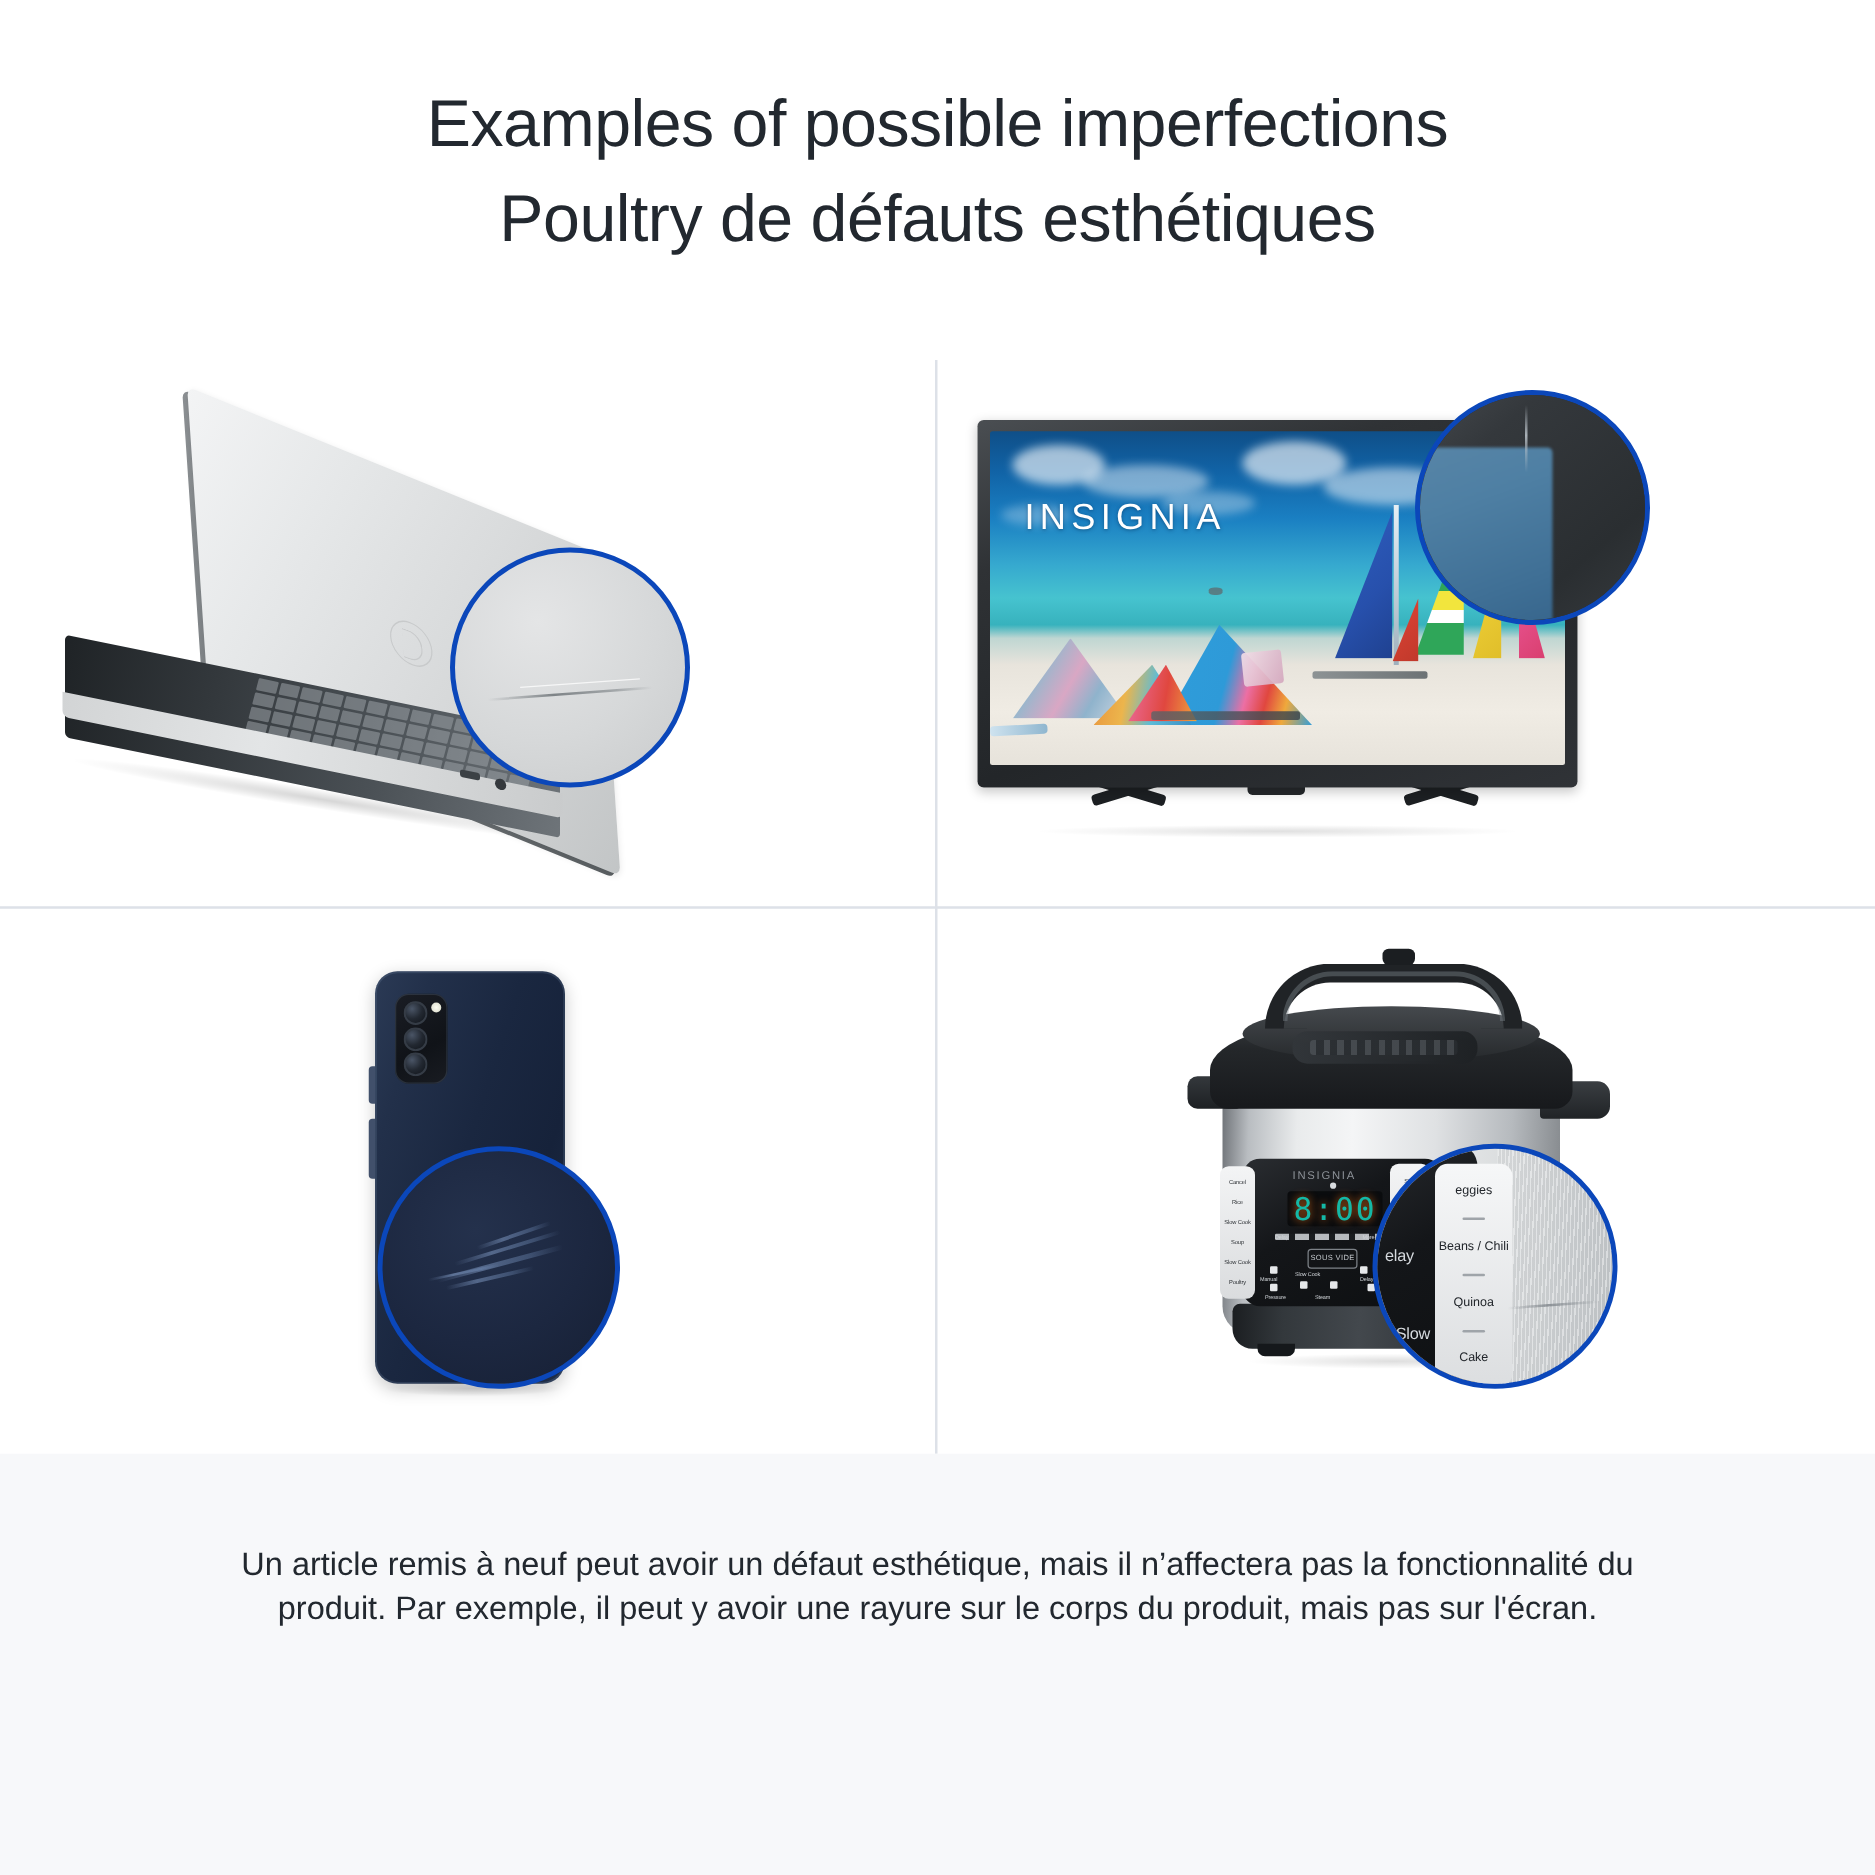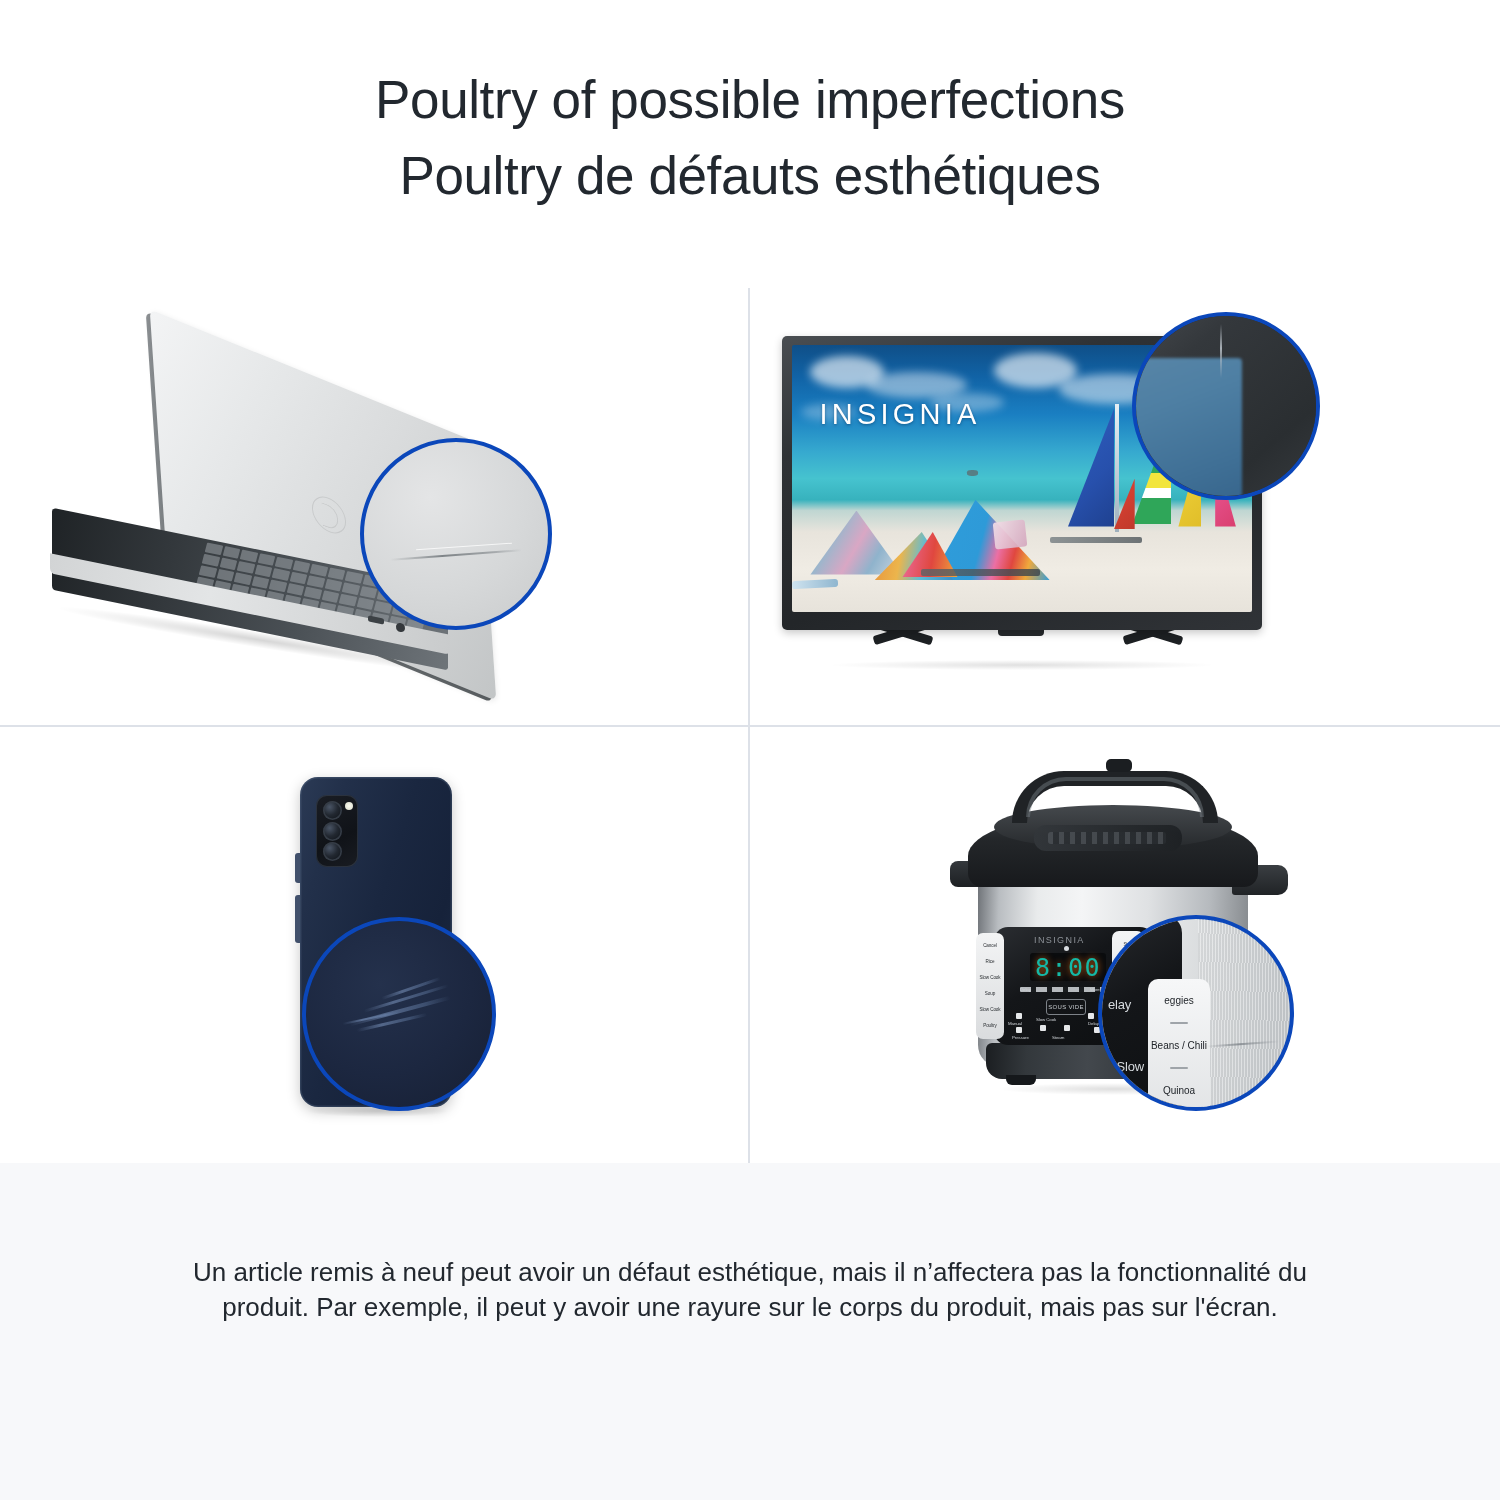--- a/index.html
+++ b/index.html
@@ -369,50 +369,49 @@
   .mg-panel {
     position:absolute; left:-46px; top:-4px; width:126px; height:206px;
     background: linear-gradient(150deg,#2b2e32 0%,#141619 45%,#0e1012 100%);
     border-radius: 0 18px 18px 0;
   }
   .mg-col {
     position:absolute; left:46px; top:12px; width:62px; height:178px;
     background: linear-gradient(180deg,#f6f7f8,#dcdee0); border-radius:10px;
     display:flex; flex-direction:column; justify-content:space-around; align-items:center;
     padding: 8px 2px;
-    margin-top: 48px;
   }
   .mg-col span { font-size:10px; color:#21252a; line-height:1.15; text-align:center; }
   .mg-dash { width:18px; height:1.6px; background:#9fa4a9; border-radius:1px; }
   .mg-sidelbl { position:absolute; font-size:13px; color:#d6dade; letter-spacing:-.2px; }
   .mg-brushed {
     position:absolute; left:96px; top:0; width:100px; height:196px;
     background: repeating-linear-gradient(92deg,
       rgba(255,255,255,.35) 0 1px, rgba(0,0,0,.035) 1px 3px);
   }
   .mg-scratch { position:absolute; left:104px; top:124px; width:74px; height:2px;
     background: linear-gradient(90deg, rgba(140,146,152,0), rgba(120,126,132,.75) 45%, rgba(140,146,152,0));
     transform: rotate(-4deg); border-radius:2px; }
 
   
   .footer {
     position: absolute; top: 1163px; left: 0; width: 1500px; height: 337px;
     background: #f7f8fa;
   }
   .footer-inner { padding: 54px 176px 0 176px; text-align: center; color: #22282f; }
   .para { font-size: 26px; line-height: 35px; font-weight: 400; }
-  .para.p2 { margin-top: 38px; }
+  .para.p2 { margin-top: 17px; }
 </style>
 </head>
 <body>
 
 <div class="page">
 
   <div class="heading">
-    <div class="line">Poultry of possible imperfections</div>
+    <div class="line">Examples of possible imperfections</div>
     <div class="line">Poultry de défauts esthétiques</div>
   </div>
 
   <div class="grid">
     <div class="vdiv"></div>
     <div class="hdiv"></div>
 
     <div class="cell cell-tl">
       <div class="laptop-wrap">
         <div class="laptop-shadow"></div>

